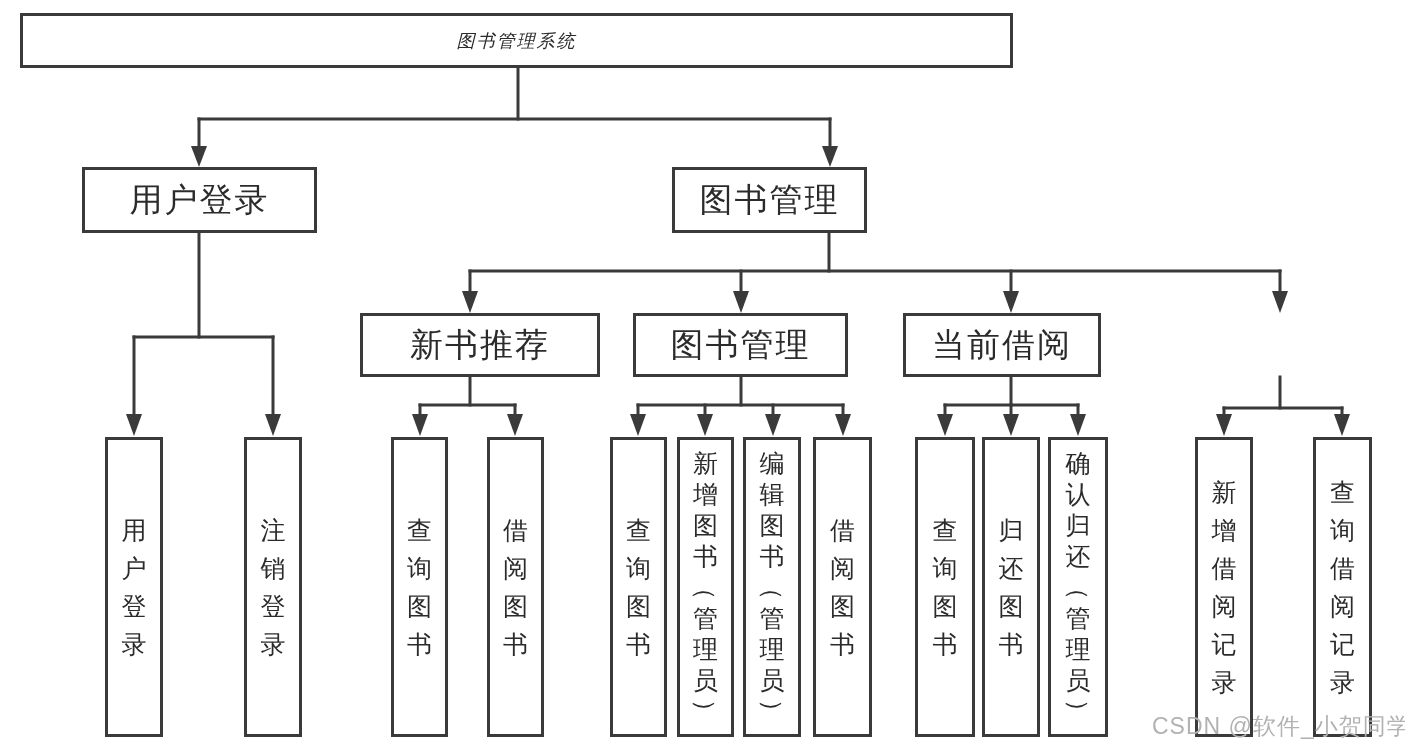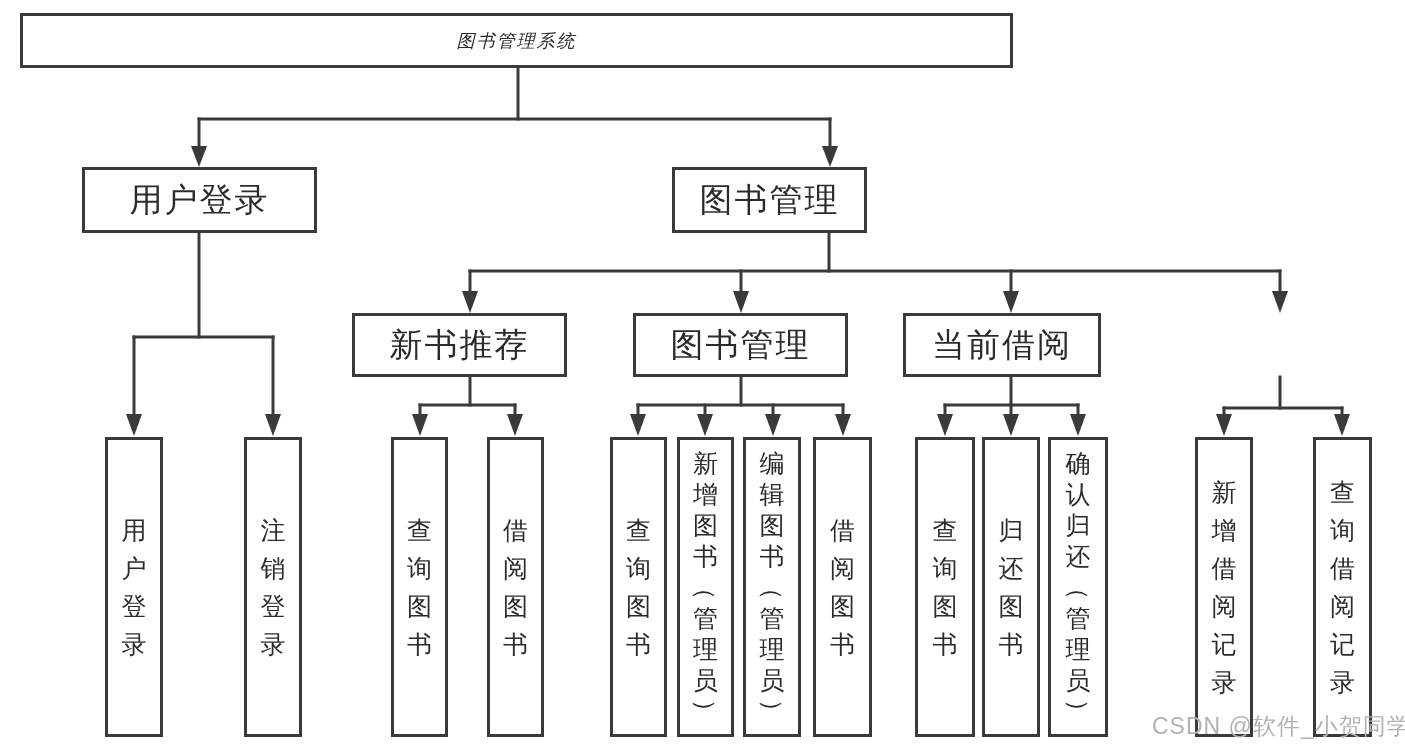--- a/index.html
+++ b/index.html
@@ -116,21 +116,21 @@
       <polygon class="arrow" points="1216,414 1232,414 1224,436"></polygon>
     <path class="ln" d="M1342,408 V420"></path>
       <polygon class="arrow" points="1334,414 1350,414 1342,436"></polygon>
   </svg>
 
   <div class="box title" style="left:20px;top:13px;width:993px;height:55px">图书管理系统</div>
 
   <div class="box" style="left:82px;top:167px;width:235px;height:66px">用户登录</div>
   <div class="box" style="left:672px;top:167px;width:195px;height:66px">图书管理</div>
 
-  <div class="box" style="left:352px;top:313px;width:215px;height:64px">新书推荐</div>
+  <div class="box" style="left:360px;top:313px;width:240px;height:64px">新书推荐</div>
   <div class="box" style="left:633px;top:313px;width:215px;height:64px">图书管理</div>
   <div class="box" style="left:903px;top:313px;width:198px;height:64px">当前借阅</div>
 
   <div class="box vbox" style="left: 105px; top: 437px; width: 58px; height: 300px; line-height: 38px;">
       <span class="vchar">用</span>
       <span class="vchar">户</span>
       <span class="vchar">登</span>
       <span class="vchar">录</span>
     </div>
   <div class="box vbox" style="left: 244px; top: 437px; width: 58px; height: 300px; line-height: 38px;">

